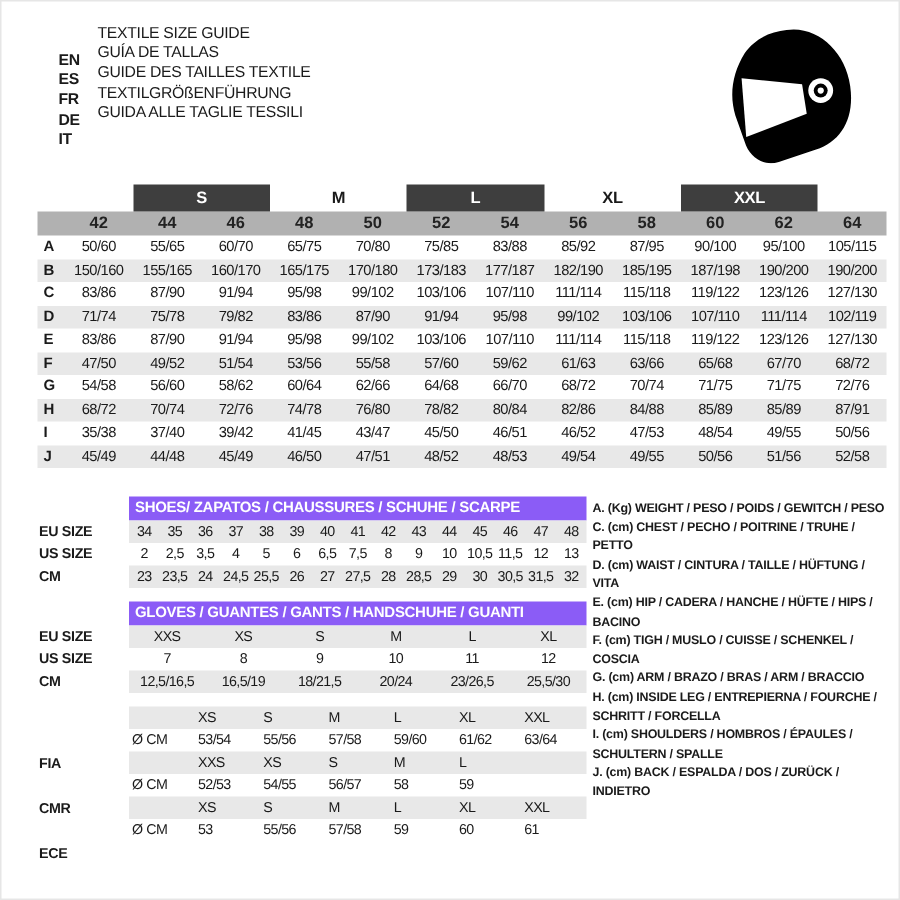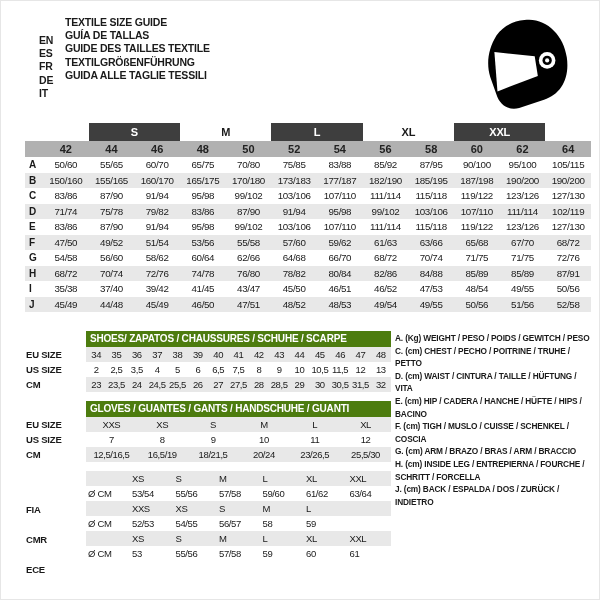--- a/index.html
+++ b/index.html
@@ -3,21 +3,21 @@
 <meta charset="utf-8">
 <style>
   html,body{margin:0;padding:0;}
   body{width:600px;height:600px;background:#ffffff;font-family:"Liberation Sans",sans-serif;color:#1a1a1a;}
   .page{position:relative;width:600px;height:600px;background:#fff;overflow:hidden;box-sizing:border-box;border:1px solid #e6e6e6;}
 
   
   .langs{position:absolute;left:38px;top:14px;}
   .lrow{display:flex;height:13.4px;align-items:center;}
   .lcode{font-weight:bold;font-size:10.5px;width:26px;letter-spacing:-0.2px;margin-top:36px;}
-  .ltext{font-weight:bold;font-size:10.5px;letter-spacing:-0.2px;white-space:nowrap;}
+  .ltext{font-weight:normal;font-size:10.5px;letter-spacing:-0.2px;white-space:nowrap;}
 
   .helmet-wrap{position:absolute;left:487px;top:18px;}
 
   
   .mtable{position:absolute;left:24px;top:122px;width:566px;}
   .grow,.srow,.drow{display:grid;grid-template-columns:18px repeat(12,1fr);}
   .grow{height:18px;}
   .gspacer{grid-column:span 1;}
   .gspacer.sp2{grid-column:span 2;}
   .gcell{grid-column:span 2;font-weight:bold;font-size:11px;text-align:center;line-height:18px;letter-spacing:-0.2px;}
@@ -27,21 +27,21 @@
   .drow{height:15.5px;}
   .drow.alt{background:#e8e8e8;}
   .dletter{font-weight:bold;font-size:10px;line-height:15.5px;padding-left:4px;}
   .dcell{font-size:9.8px;text-align:center;line-height:15.5px;letter-spacing:-0.35px;white-space:nowrap;}
 
   
   .block{position:absolute;left:25px;display:flex;}
   .blabels{width:60px;padding-top:16px;box-sizing:border-box;}
   .blab{height:15px;line-height:15px;font-weight:bold;font-size:9.5px;letter-spacing:-0.2px;white-space:nowrap;}
   .bbody{width:305px;}
-  .bhead{background:#4d7c0f;color:#fff;font-weight:bold;font-size:10px;height:16px;line-height:16px;padding-left:4px;letter-spacing:-0.2px;box-sizing:border-box;white-space:nowrap;}
+  .bhead{background:#8b5cf6;color:#fff;font-weight:bold;font-size:10px;height:16px;line-height:16px;padding-left:4px;letter-spacing:-0.2px;box-sizing:border-box;white-space:nowrap;}
   .brow{display:grid;height:15px;}
   .brow.shade{background:#e8e8e8;}
   .bcell{font-size:9.5px;text-align:center;line-height:15px;letter-spacing:-0.4px;white-space:nowrap;}
   .bpre{font-size:9.5px;line-height:15px;letter-spacing:-0.3px;padding-left:2px;white-space:nowrap;}
   .shoes-body .brow{grid-template-columns:repeat(15,1fr);}
   .gloves-body .brow{grid-template-columns:repeat(6,1fr);}
   .helmet-body .brow{grid-template-columns:44px repeat(6,1fr);}
   .helmet-body .bcell{text-align:left;padding-left:2px;}
 
   
@@ -428,16 +428,17 @@
   </div>
 
   <div class="legend">
       <div class="lentry">A. (Kg) WEIGHT / PESO / POIDS / GEWITCH / PESO</div>
       <div class="lentry">C. (cm) CHEST / PECHO / POITRINE / TRUHE / PETTO</div>
       <div class="lentry">D. (cm) WAIST / CINTURA / TAILLE / HÜFTUNG / VITA</div>
       <div class="lentry">E. (cm) HIP / CADERA / HANCHE / HÜFTE / HIPS / BACINO</div>
       <div class="lentry">F. (cm) TIGH / MUSLO / CUISSE / SCHENKEL / COSCIA</div>
       <div class="lentry">G. (cm) ARM / BRAZO / BRAS / ARM / BRACCIO</div>
       <div class="lentry">H. (cm) INSIDE LEG / ENTREPIERNA / FOURCHE / SCHRITT / FORCELLA</div>
+      <div class="lentry">I. (cm) SHOULDERS / HOMBROS / ÉPAULES / SCHULTERN / SPALLE</div>
       <div class="lentry">J. (cm) BACK / ESPALDA / DOS / ZURÜCK / INDIETRO</div>
     </div>
 
 </div>
 
 </body></html>

